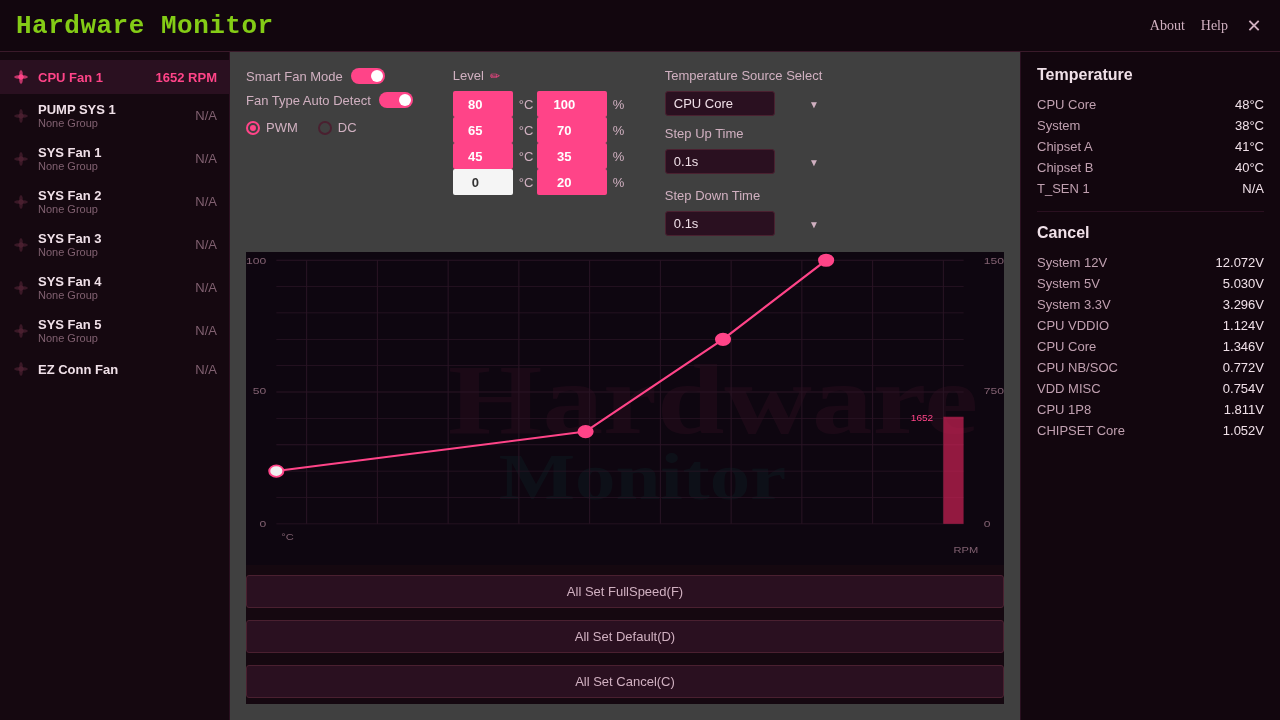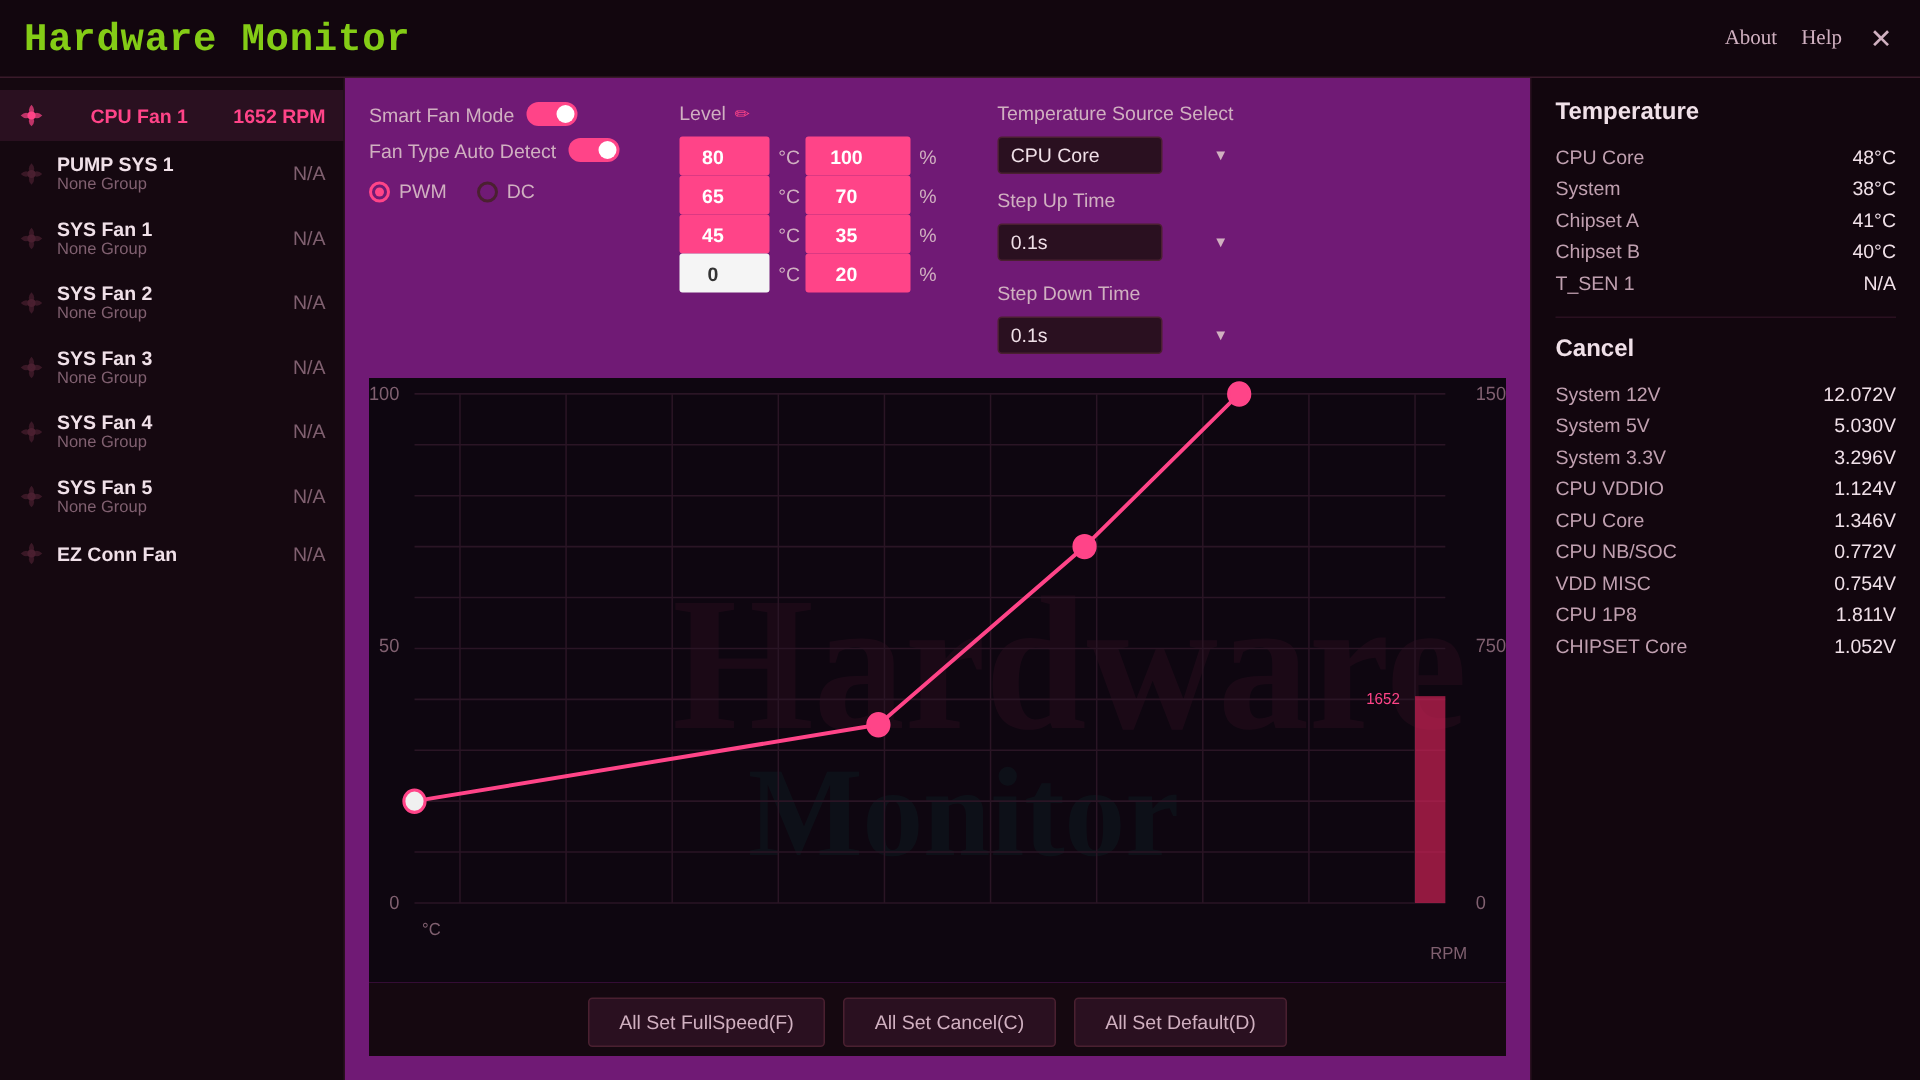--- a/index.html
+++ b/index.html
@@ -84,42 +84,42 @@
       width: 18px;
       height: 18px;
       flex-shrink: 0;
     }
     .fan-info { flex: 1; }
     .fan-name {
       font-size: 13px;
       font-weight: 600;
       color: #f0e0e8;
     }
-    .fan-item.active .fan-name { color: #ff4488; text-align: center; }
+    .fan-item.active .fan-name { color: #ff4488; }
     .fan-subname {
       font-size: 11px;
       color: #806070;
     }
     .fan-rpm {
       font-size: 13px;
       color: #ff4488;
       font-weight: 600;
     }
     .fan-na {
       font-size: 13px;
       color: #806070;
     }
 
     
     .center {
       flex: 1;
       display: flex;
       flex-direction: column;
       padding: 16px;
-      background: #701a75;
+      background: #404040;
       overflow: hidden;
     }
 
     
     .controls-row {
       display: flex;
       align-items: flex-start;
       gap: 40px;
       margin-bottom: 12px;
     }
@@ -299,20 +299,21 @@
       height: 100%;
     }
 
     
     .bottom-bar {
       display: flex;
       justify-content: center;
       gap: 12px;
       padding: 10px 0 6px;
       background: #150810;
+      flex-direction: column;
     }
     .bottom-btn {
       padding: 8px 20px;
       background: #2a1020;
       border: 1px solid #4a2030;
       color: #d0b0c0;
       font-size: 13px;
       cursor: pointer;
       border-radius: 3px;
       transition: background 0.15s;
@@ -624,22 +625,22 @@
 
         <circle cx="30" cy="266" r="7" fill="#f0f0f0" stroke="#ff4488" stroke-width="2"></circle>
         <circle cx="336" cy="218" r="7" fill="#ff4488" stroke="#ff4488" stroke-width="2"></circle>
         <circle cx="472" cy="106" r="7" fill="#ff4488" stroke="#ff4488" stroke-width="2"></circle>
         <circle cx="574" cy="10" r="7" fill="#ff4488" stroke="#ff4488" stroke-width="2"></circle>
       </svg>
     </div>
 
     <div class="bottom-bar">
       <button class="bottom-btn">All Set FullSpeed(F)</button>
+      <button class="bottom-btn">All Set Default(D)</button>
       <button class="bottom-btn">All Set Cancel(C)</button>
-      <button class="bottom-btn">All Set Default(D)</button>
     </div>
   </div>
 
   <div class="right-panel" id="right-panel-container">
       <div class="panel-section-title">Temperature</div>
       <div class="panel-row">
     <span class="panel-row-label">CPU Core</span>
     <span class="panel-row-value">48°C</span>
   </div>
       <div class="panel-row">

